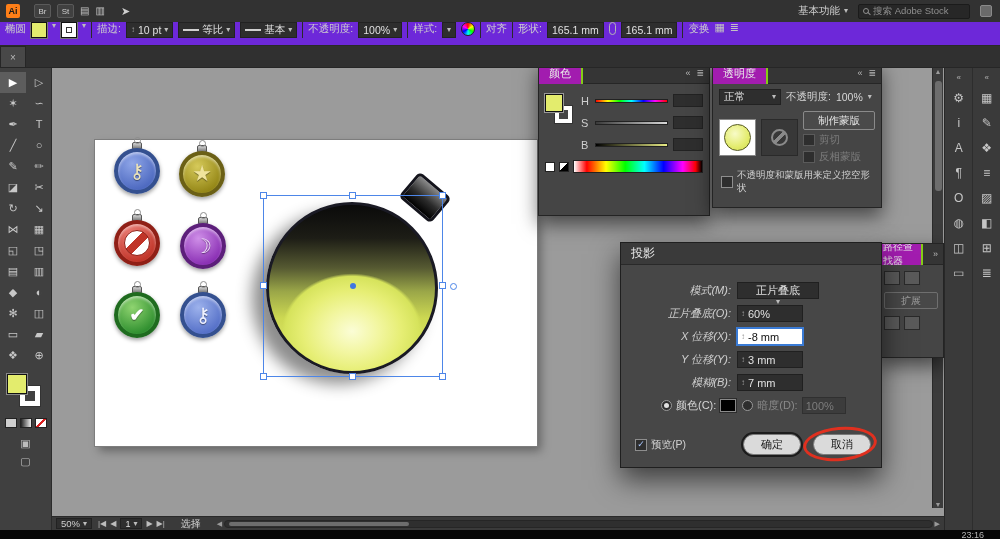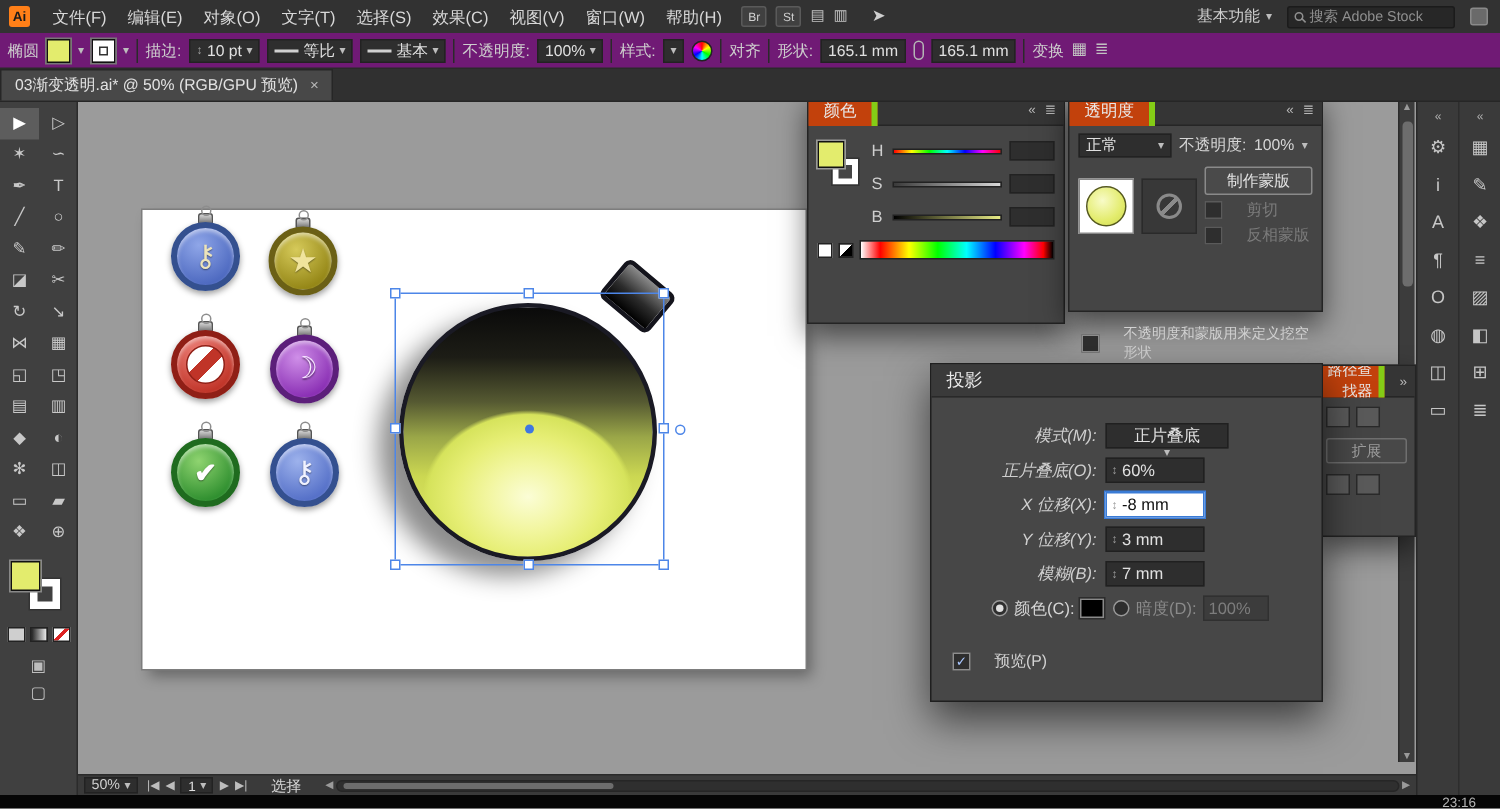--- a/index.html
+++ b/index.html
@@ -19,21 +19,21 @@
   .mb-badge{width:17px;height:14px;background:#404040;border:1px solid #5a5a5a;border-radius:2px;font-size:8px;display:flex;align-items:center;justify-content:center;margin-left:6px;color:#cfcfcf;}
   .mb-icn{margin-left:6px;font-size:10px;color:#c2c2c2;}
   .mb-plane{margin-left:16px;color:#cfcfcf;font-size:11px;}
   .mb-right{margin-left:auto;display:flex;align-items:center;gap:10px;padding-right:8px;}
   .workspace{display:flex;align-items:center;gap:4px;font-size:10.5px;color:#cfcfcf;}
   .searchbox{display:flex;align-items:center;gap:4px;width:112px;height:15px;background:#272727;border:1px solid #1b1b1b;border-radius:2px;padding:0 4px;color:#8f8f8f;font-size:9.5px;}
   .search-icon{width:6px;height:6px;border:1px solid #8f8f8f;border-radius:50%;position:relative;flex:0 0 auto;}
   .search-icon::after{content:"";position:absolute;width:4px;height:1px;background:#8f8f8f;right:-3px;bottom:-1px;transform:rotate(45deg);}
   .app-icon{width:12px;height:12px;background:#6a6a6a;border:1px solid #8a8a8a;border-radius:2px;}
   
-  .controlbar{position:absolute;left:0;top:22px;width:1000px;height:24px;background:#701a75;border-bottom:1px solid #2a2a2a;display:flex;align-items:center;gap:5px;padding:0 5px;font-size:10.5px;color:#d0d0d0;white-space:nowrap;overflow:hidden;z-index:50;}
+  .controlbar{position:absolute;left:0;top:22px;width:1000px;height:24px;background:#6d28d9;border-bottom:1px solid #2a2a2a;display:flex;gap:5px;padding:0 5px;font-size:10.5px;color:#d0d0d0;white-space:nowrap;overflow:hidden;z-index:50;}
   .cb-sep{width:1px;height:16px;background:#2a2a2a;flex:0 0 auto;}
   .cb-label{color:#cdcdcd;}
   .cb-field{display:inline-flex;align-items:center;gap:3px;background:#2e2e2e;border:1px solid #222;height:16px;padding:0 4px;color:#e0e0e0;}
   .cb-swatch{width:16px;height:16px;border:1px solid #111;outline:1px solid #777;}
   .fill-sw{background:#e3ec6d;}
   .stroke-sw{background:#fff;box-shadow:inset 0 0 0 4px #fff, inset 0 0 0 5px #333;}
   .dd{font-size:8px;color:#bdbdbd;}
   .line-swatch{display:inline-block;width:16px;height:2px;background:#d0d0d0;}
   .recolor-icon{width:14px;height:14px;border-radius:50%;background:conic-gradient(#f00,#ff0,#0f0,#0ff,#00f,#f0f,#f00);border:1px solid #222;flex:0 0 auto;}
   .chain-icon{width:7px;height:13px;border:1px solid #b5b5b5;border-radius:4px;flex:0 0 auto;}
@@ -90,21 +90,21 @@
   .h-sw{left:-4px;bottom:-4px;} .h-s{left:calc(50% - 4px);bottom:-4px;} .h-se{right:-4px;bottom:-4px;}
   .center-dot{position:absolute;left:calc(50% - 3px);top:calc(50% - 3px);width:6px;height:6px;border-radius:50%;background:#3f77e0;}
   .ref-dot{position:absolute;left:398px;top:215px;width:7px;height:7px;border-radius:50%;background:#fff;border:1px solid #4d86e8;z-index:4;}
   
   .vscroll{position:absolute;right:1px;top:0;width:11px;height:440px;background:#3c3c3c;border-left:1px solid #2b2b2b;display:flex;flex-direction:column;align-items:center;font-size:7px;color:#9a9a9a;z-index:5;}
   .vtrack{flex:1;width:100%;position:relative;}
   .vthumb{position:absolute;left:2px;top:6px;width:7px;height:110px;background:#6d6d6d;border-radius:3px;}
   
   .panel{position:absolute;background:#454545;border:1px solid #242424;box-shadow:0 8px 18px rgba(0,0,0,.55);font-size:11px;color:#d6d6d6;}
   .panel-header{height:21px;background:#353535;border-bottom:1px solid #262626;display:flex;align-items:center;}
-  .panel-tab{background:#c2410c;height:21px;display:flex;align-items:center;padding:0 10px;color:#e8e8e8;border-right:4px solid #84cc16;font-size:11px;text-align:right;}
+  .panel-tab{background:#a21caf;height:21px;display:flex;align-items:center;padding:0 10px;color:#e8e8e8;border-right:2px solid #84cc16;font-size:11px;}
   .ph-icons{margin-left:auto;display:flex;gap:6px;padding-right:5px;color:#b8b8b8;font-size:9px;}
   .color-panel{left:538px;top:62px;width:172px;height:154px;z-index:20;}
   .color-body{display:flex;gap:6px;padding:8px 6px 0 6px;}
   .cp-proxies{position:relative;width:30px;height:40px;flex:0 0 auto;}
   .cp-fill{position:absolute;left:0;top:2px;width:18px;height:18px;background:#e3ec6d;border:1px solid #111;outline:1px solid #999;z-index:2;}
   .cp-stroke{position:absolute;left:10px;top:14px;width:17px;height:17px;border:4px solid #fff;outline:1px solid #333;z-index:1;}
   .sliders{flex:1;display:flex;flex-direction:column;gap:9px;padding-top:2px;}
   .slider-row{display:flex;align-items:center;gap:5px;}
   .slider-label{width:9px;color:#cfcfcf;font-size:11px;}
   .slider-track{flex:1;height:4px;border:1px solid #222;}
@@ -120,26 +120,26 @@
   .transp-panel{left:712px;top:62px;width:170px;height:146px;z-index:20;}
   .tp-row1{display:flex;align-items:center;gap:5px;padding:5px 6px 0 6px;font-size:10.5px;}
   .select-box{display:inline-flex;align-items:center;justify-content:space-between;width:62px;height:16px;background:#2e2e2e;border:1px solid #222;padding:0 4px;color:#e0e0e0;}
   .tp-row2{display:flex;align-items:center;gap:5px;padding:6px 6px 0 6px;}
   .tp-thumb{width:37px;height:37px;background:#fff;border:1px solid #888;display:flex;align-items:center;justify-content:center;}
   .tp-thumb-circle{width:27px;height:27px;border-radius:50%;background:radial-gradient(circle at 40% 35%,#f8fbc8,#e3ec6d 60%,#cdd94e);border:1px solid #55591e;}
   .tp-mask-slot{width:37px;height:37px;background:#383838;border:1px solid #2a2a2a;display:flex;align-items:center;justify-content:center;}
   .no-sign{width:17px;height:17px;border:2px solid #8a8a8a;border-radius:50%;background:linear-gradient(135deg,transparent 42%,#8a8a8a 42%,#8a8a8a 58%,transparent 58%);}
   .tp-right{display:flex;flex-direction:column;gap:3px;flex:1;}
   .outline-btn{height:19px;background:#4a4a4a;border:1px solid #8a8a8a;color:#e2e2e2;font-size:10.5px;font-family:inherit;border-radius:2px;}
-  .chk{display:flex;align-items:center;gap:16px;font-size:10.5px;color:#d2d2d2;}
+  .chk{display:flex;align-items:center;gap:4px;font-size:10.5px;color:#d2d2d2;}
   .chk .box{width:12px;height:12px;background:#2e2e2e;border:1px solid #8e8e8e;display:inline-flex;align-items:center;justify-content:center;font-size:9px;color:#a8c6ff;flex:0 0 auto;}
   .chk.disabled{color:#7b7b7b;}
   .chk.disabled .box{border-color:#5a5a5a;}
   .tp-row3{display:flex;gap:14px;padding:7px 6px 0 8px;}
-  .tp-row4{padding:5px 4px 0 8px;margin-top:47px;}
+  .tp-row4{padding:5px 4px 0 8px;}
   .tp-row4 .chk{font-size:9.5px;}
   
   .pathfinder-panel{left:878px;top:243px;width:66px;height:115px;z-index:15;}
   .pf-body{padding:6px 5px;display:flex;flex-direction:column;gap:7px;}
   .pf-icons{display:flex;gap:4px;}
   .pf-icon{width:16px;height:14px;background:#5a5a5a;border:1px solid #2a2a2a;}
   .pf-expand{height:17px;background:#484848;border:1px solid #6f6f6f;color:#9d9d9d;font-size:10px;font-family:inherit;border-radius:2px;}
   
   .dialog{position:absolute;left:620px;top:242px;width:262px;height:226px;background:#474747;border:1px solid #1f1f1f;box-shadow:0 12px 26px rgba(0,0,0,.6);z-index:30;font-size:11px;}
   .dialog-title{height:22px;background:#3a3a3a;border-bottom:1px solid #292929;display:flex;align-items:center;padding:0 10px;font-size:12px;color:#eaeaea;}
@@ -178,39 +178,20 @@
   .htrack{flex:1;height:8px;background:#2f2f2f;border:1px solid #262626;position:relative;border-radius:4px;}
   .hthumb{position:absolute;left:4px;top:1px;width:180px;height:4px;background:#6d6d6d;border-radius:2px;}
   .bottomstrip{position:absolute;left:0;top:530px;width:1000px;height:9px;background:#060606;display:flex;align-items:center;justify-content:flex-end;padding-right:16px;font-size:9px;color:#b5b5b5;overflow:hidden;z-index:60;}
   .hicon{line-height:1;}
 </style>
 </head>
 <body>
 
 <div class="menubar">
   <span class="ai-logo">Ai</span>
-  <span style="display:flex;">
-  <span class="menu-item">文件(F)</span>
-
-  <span class="menu-item">编辑(E)</span>
-
-  <span class="menu-item">对象(O)</span>
-
-  <span class="menu-item">文字(T)</span>
-
-  <span class="menu-item">选择(S)</span>
-
-  <span class="menu-item">效果(C)</span>
-
-  <span class="menu-item">视图(V)</span>
-
-  <span class="menu-item">窗口(W)</span>
-
-  <span class="menu-item">帮助(H)</span>
-</span>
   <span class="mb-badge">Br</span>
   <span class="mb-badge">St</span>
   <span class="mb-icn hicon">▤</span>
   <span class="mb-icn hicon">▥</span>
   <span class="mb-plane hicon">➤</span>
   <span class="mb-right">
     <span class="workspace">
       <span>基本功能</span>
       <span class="dd hicon">▾</span>
     </span>
@@ -269,21 +250,20 @@
       <span>165.1 mm</span>
     </span>
   <span class="cb-sep"></span>
   <span class="cb-label">变换</span>
   <span class="cb-tail hicon">▦</span>
   <span class="cb-tail hicon">≣</span>
 </div>
 
 <div class="tabbar">
   <span class="doc-tab">
-    <span>03渐变透明.ai* @ 50% (RGB/GPU 预览)</span>
     <span class="tab-close">×</span>
   </span>
 </div>
 
 <div class="toolbar">
   <div class="tools-grid">
   <div class="tool active">
         <span class="tool-glyph">▶</span>
       </div>
 
@@ -627,20 +607,25 @@
         </span>
     </div>
   </div>
   <div class="dlg-bottom">
     <label class="chk checked">
       <span class="box">
           <span class="hicon">✓</span>
         </span>
       <span>预览(P)</span>
     </label>
+    <span class="dlg-buttons">
+      <button class="dlg-btn ok">确定</button>
+      <button class="dlg-btn cancel">取消</button>
+      <span class="red-annotation"></span>
+    </span>
   </div>
 </div>
 
 <div class="dock">
   <div class="dock-col">
     <span class="dock-head hicon">«</span>
     <div>
   <div class="dock-cell">
           <span class="dock-glyph">⚙</span>
         </div>

